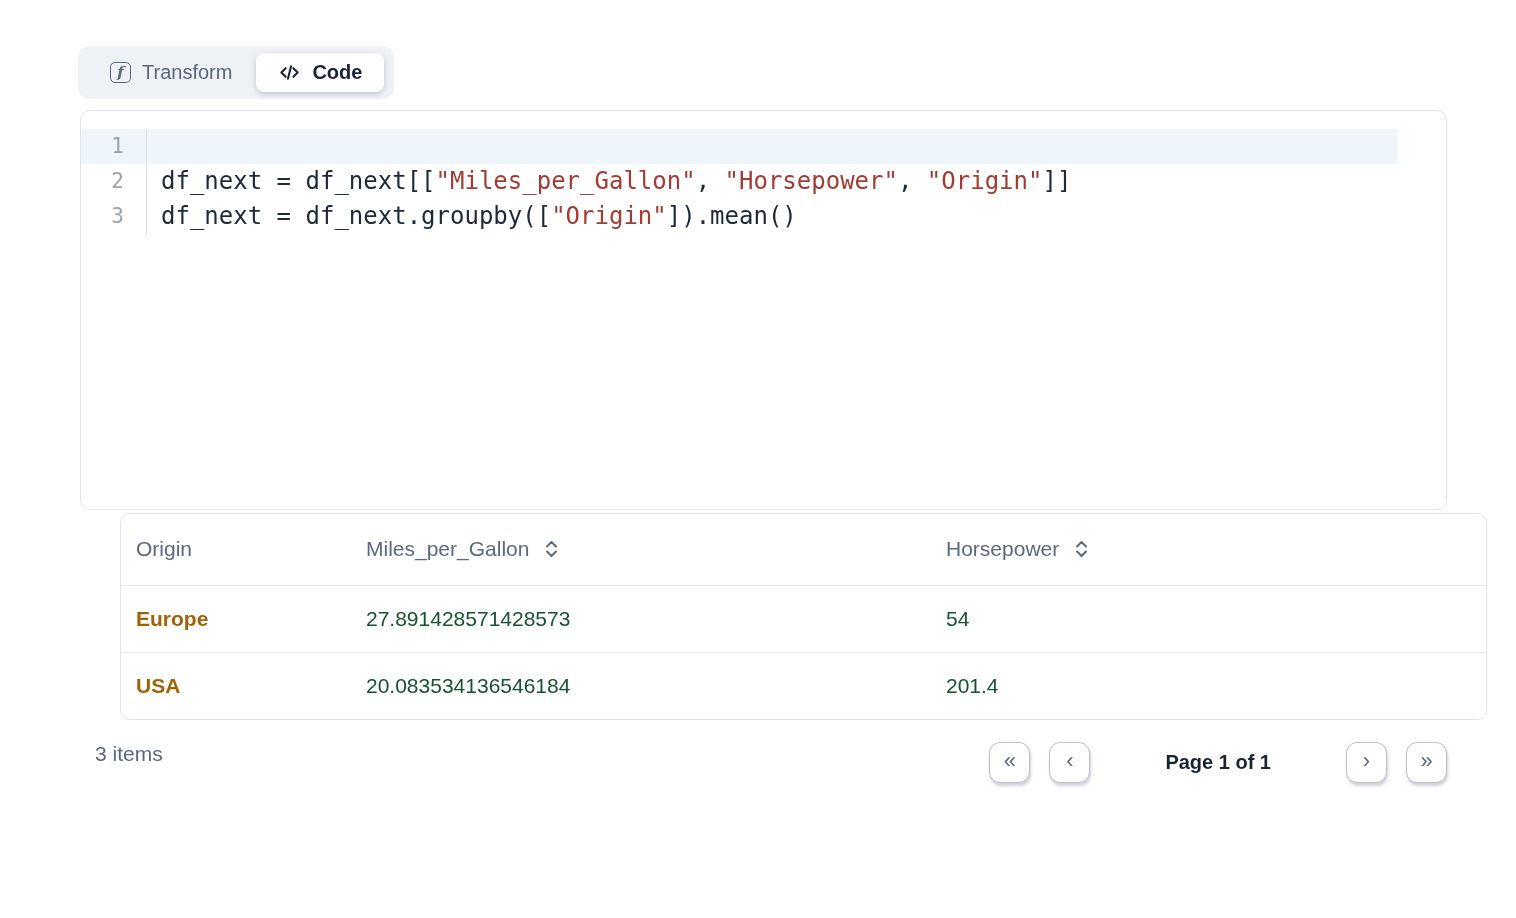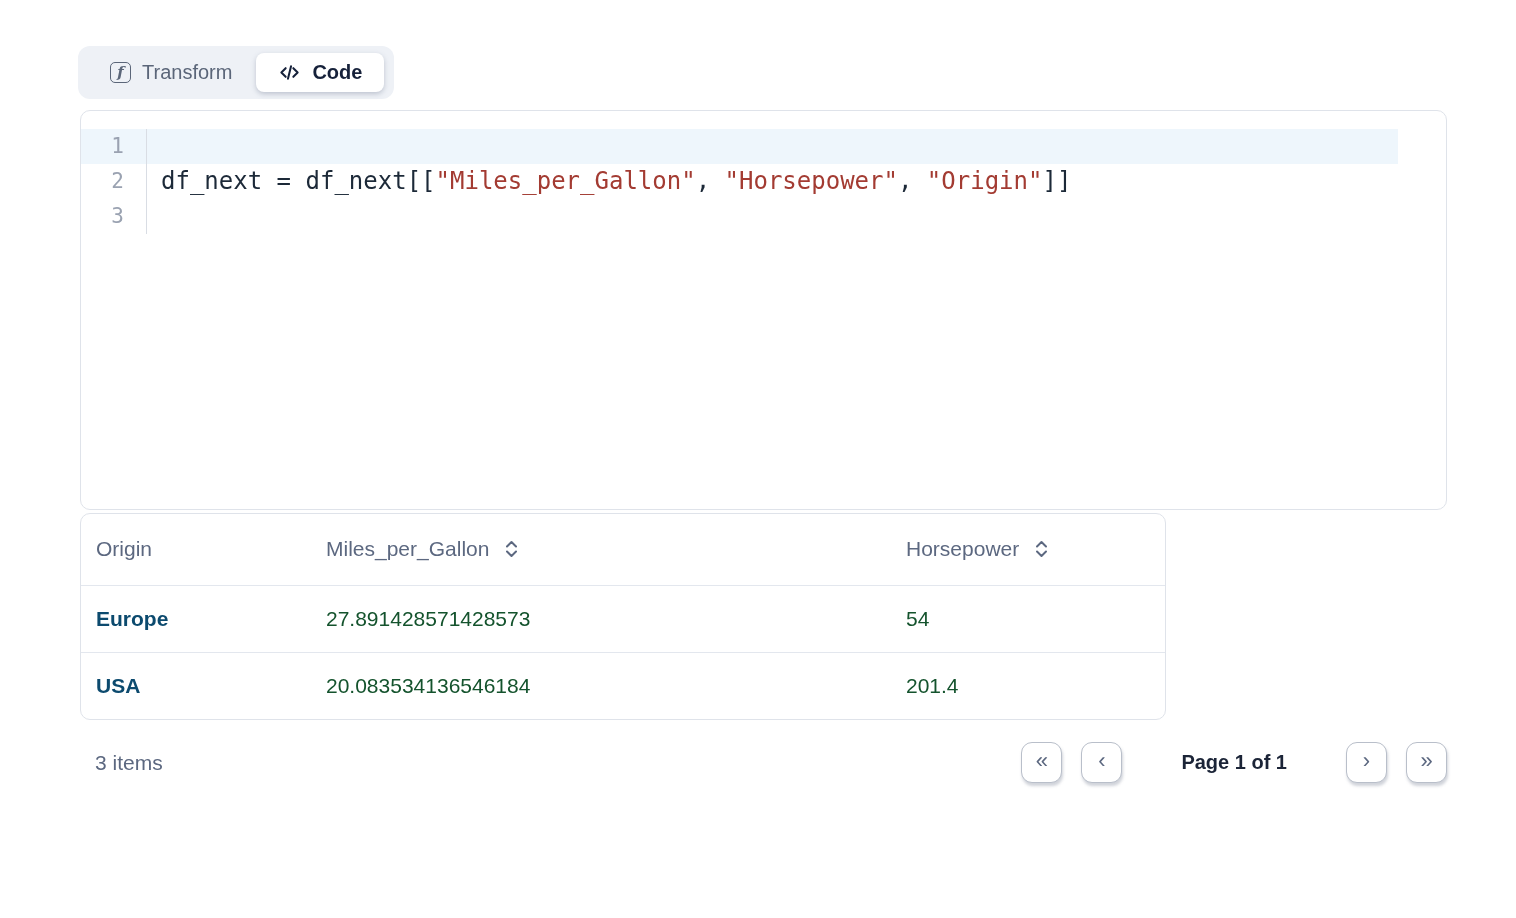--- a/index.html
+++ b/index.html
@@ -91,25 +91,26 @@
     font-size: 21px;
     border-right: 1px solid #d9dde4;
     user-select: none;
   }
   .code-text { padding-left: 14px; color: #1c2938; }
   .tok-string { color: #a33b32; }
 
   
   .table-card {
     margin-top: 3px;
-    width: 1086px;
+    width: 1367px;
     border: 1px solid #dfe3ea;
     border-radius: 10px;
     overflow: hidden;
     background: #ffffff;
+    margin-left: 40px;
   }
   table.result {
     width: 100%;
     border-collapse: collapse;
     table-layout: fixed;
     font-size: 21px;
   }
   table.result col.c1 { width: 230px; }
   table.result col.c2 { width: 580px; }
   th {
@@ -122,27 +123,26 @@
   }
   th .th-inner { display: inline-flex; align-items: center; gap: 15px; }
   th .sort-icon { display: inline-flex; cursor: pointer; }
   tbody tr { border-top: 1px solid #e3e7ee; }
   td {
     height: 67px;
     padding: 0 0 0 15px;
     color: #14532d;
     white-space: nowrap;
   }
-  td:first-child { font-weight: 700; color: #0c4a6e; }
+  td:first-child { font-weight: 700; color: #a16207; }
 
   
   .footer {
     width: 1367px;
     display: flex;
-    align-items: center;
     justify-content: space-between;
     padding: 22px 0 0 15px;
   }
   .items-count { color: #5c6880; font-size: 21px; }
   .pager { display: flex; align-items: center; gap: 19px; }
   .page-btn {
     width: 41px; height: 41px;
     background: #ffffff;
     border: 1px solid #b9bfca;
     border-radius: 11px;
@@ -151,21 +151,21 @@
     font-size: 22px;
     line-height: 1;
     display: inline-flex;
     align-items: center;
     justify-content: center;
     cursor: pointer;
     font-family: inherit;
     padding-bottom: 3px;
   }
   .page-label {
-    margin: 0 40px;
+    margin: 0 56px;
     font-size: 20px;
     font-weight: 600;
     color: #1b2437;
   }
 </style>
 </head>
 <body>
 
 <div class="app">
 
@@ -185,21 +185,21 @@
       </span>
       <span>Code</span>
     </button>
   </div>
 
   
   <div class="code-card">
     <div id="code-lines">
         <div class="code-line active"><span class="gutter">1</span></div>
         <div class="code-line"><span class="gutter">2</span><span class="code-text"><span>df_next = df_next[[</span><span class="tok-string">"Miles_per_Gallon"</span><span>, </span><span class="tok-string">"Horsepower"</span><span>, </span><span class="tok-string">"Origin"</span><span>]]</span></span></div>
-        <div class="code-line"><span class="gutter">3</span></div>
+        <div class="code-line"><span class="gutter">3</span><span class="code-text"><span>df_next = df_next.groupby([</span><span class="tok-string">"Origin"</span><span>]).mean()</span></span></div>
       </div>
   </div>
 
   
   <div class="table-card">
     <table class="result">
       <colgroup>
           <col class="c1">
           <col class="c2">
           <col class="c3">

